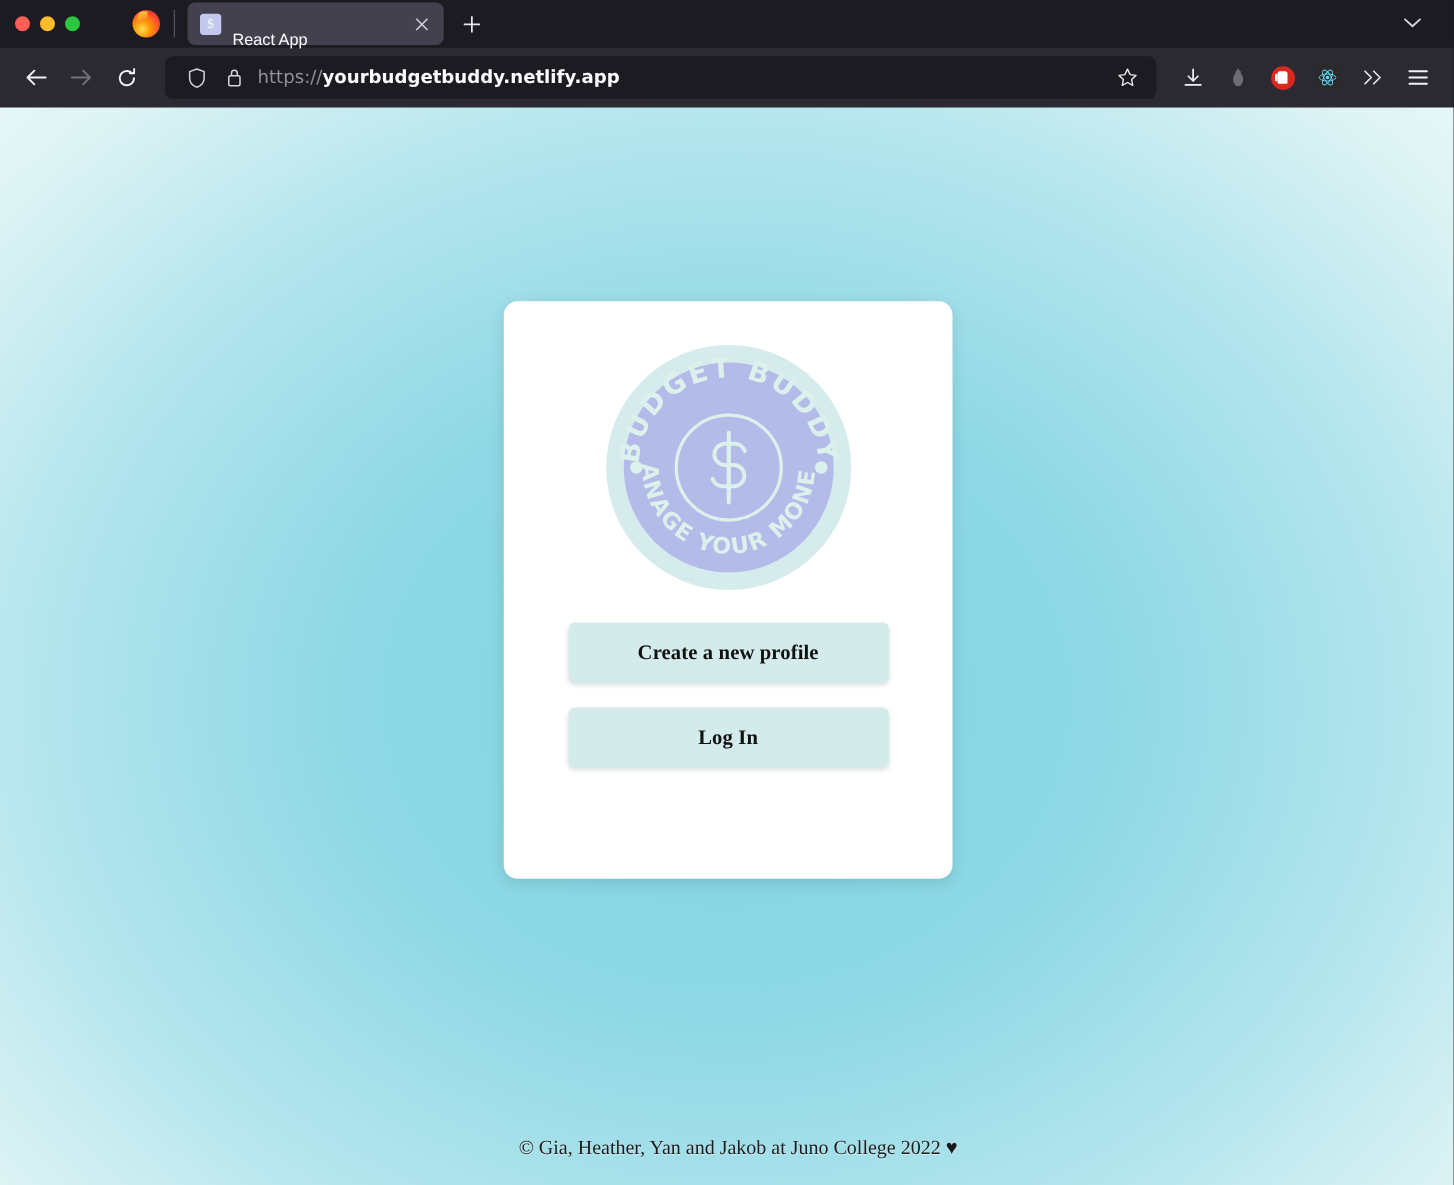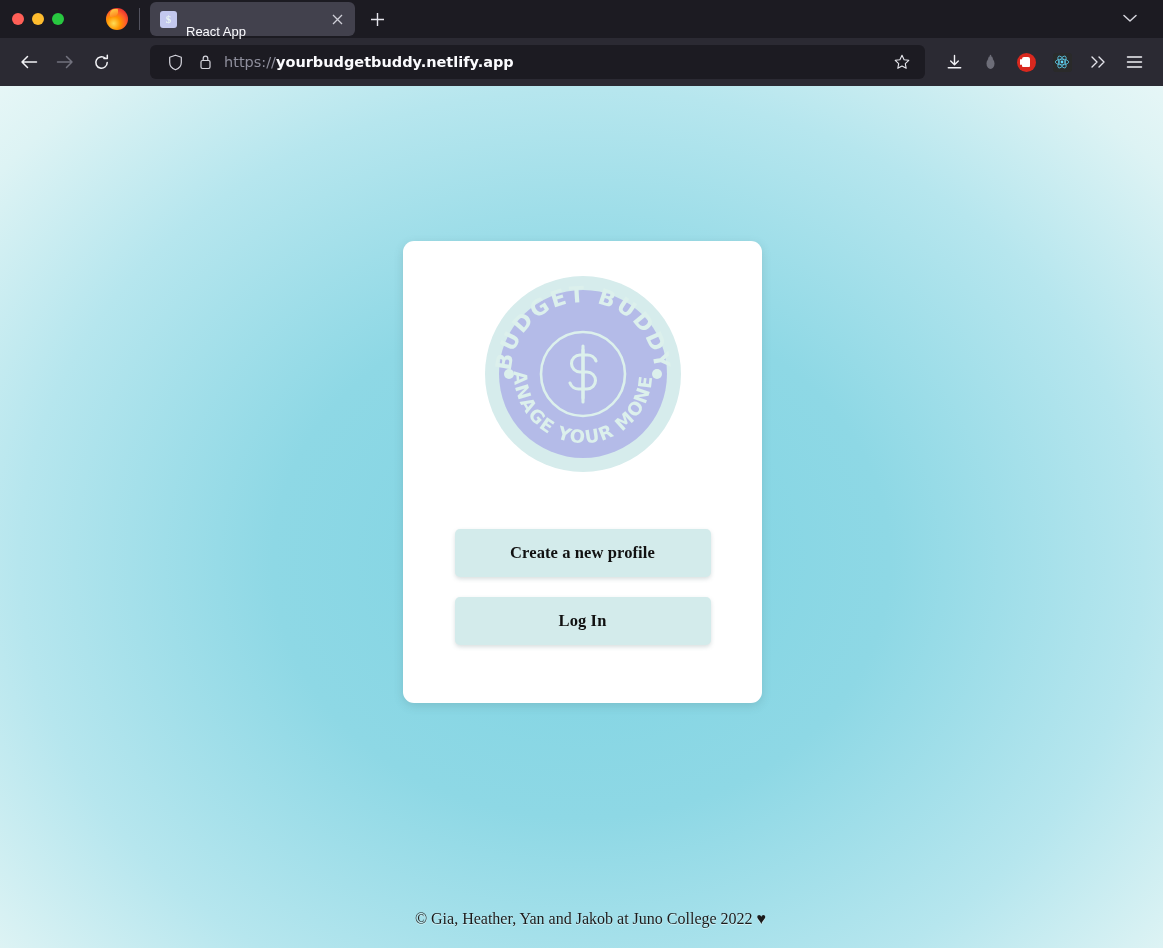--- a/index.html
+++ b/index.html
@@ -82,21 +82,21 @@
     height: 48px; display: flex; align-items: center;
     background: #2b2a33; padding: 0 12px; gap: 2px;
   }
   .nav-btn {
     width: 34px; height: 34px; border-radius: 6px;
     display:flex; align-items:center; justify-content:center;
   }
   .nav-btn svg { display:block; }
 
   #url-bar {
-    flex: 1 1 auto; height: 34px; margin: 0 10px 0 30px;
+    flex: 1 1 auto; height: 34px; margin: 0 10px 0 12px;
     background: #1c1b22; border-radius: 6px;
     display: flex; align-items: center; gap: 0px; padding: 0 8px 0 10px;
   }
   #url-bar .ub-icon { width: 30px; height: 30px; display:flex; align-items:center; justify-content:center; }
   #url-text {
     flex:1 1 auto; font-size: 14.5px; color:#fbfbfe;
     white-space: nowrap; overflow: hidden; padding-left: 4px;
     font-family: "DejaVu Sans", sans-serif;
   }
   #url-text .scheme { color:#8f8f9d; }
@@ -143,21 +143,21 @@
   }
 
   
   #logo-badge {
     margin-top: 33px;
     width: 200px; height: 200px; position: relative;
   }
   #logo-badge svg { display:block; width:200px; height:200px; }
 
   #card-actions {
-    margin-top: 55px; width: 256px;
+    margin-top: 24px; width: 256px;
     display:flex; flex-direction: column; gap: 20px;
   }
   .card-button {
     width: 256px; height: 48px; border: none;
     background: #d3ebeb; border-radius: 5px;
     box-shadow: 0 2px 4px rgba(80,110,115,0.22);
     font-family: "Liberation Serif", serif;
     font-weight: 700; font-size: 16.5px; color: #111111;
     display:flex; align-items:center; justify-content:center;
     letter-spacing: 0.1px;

